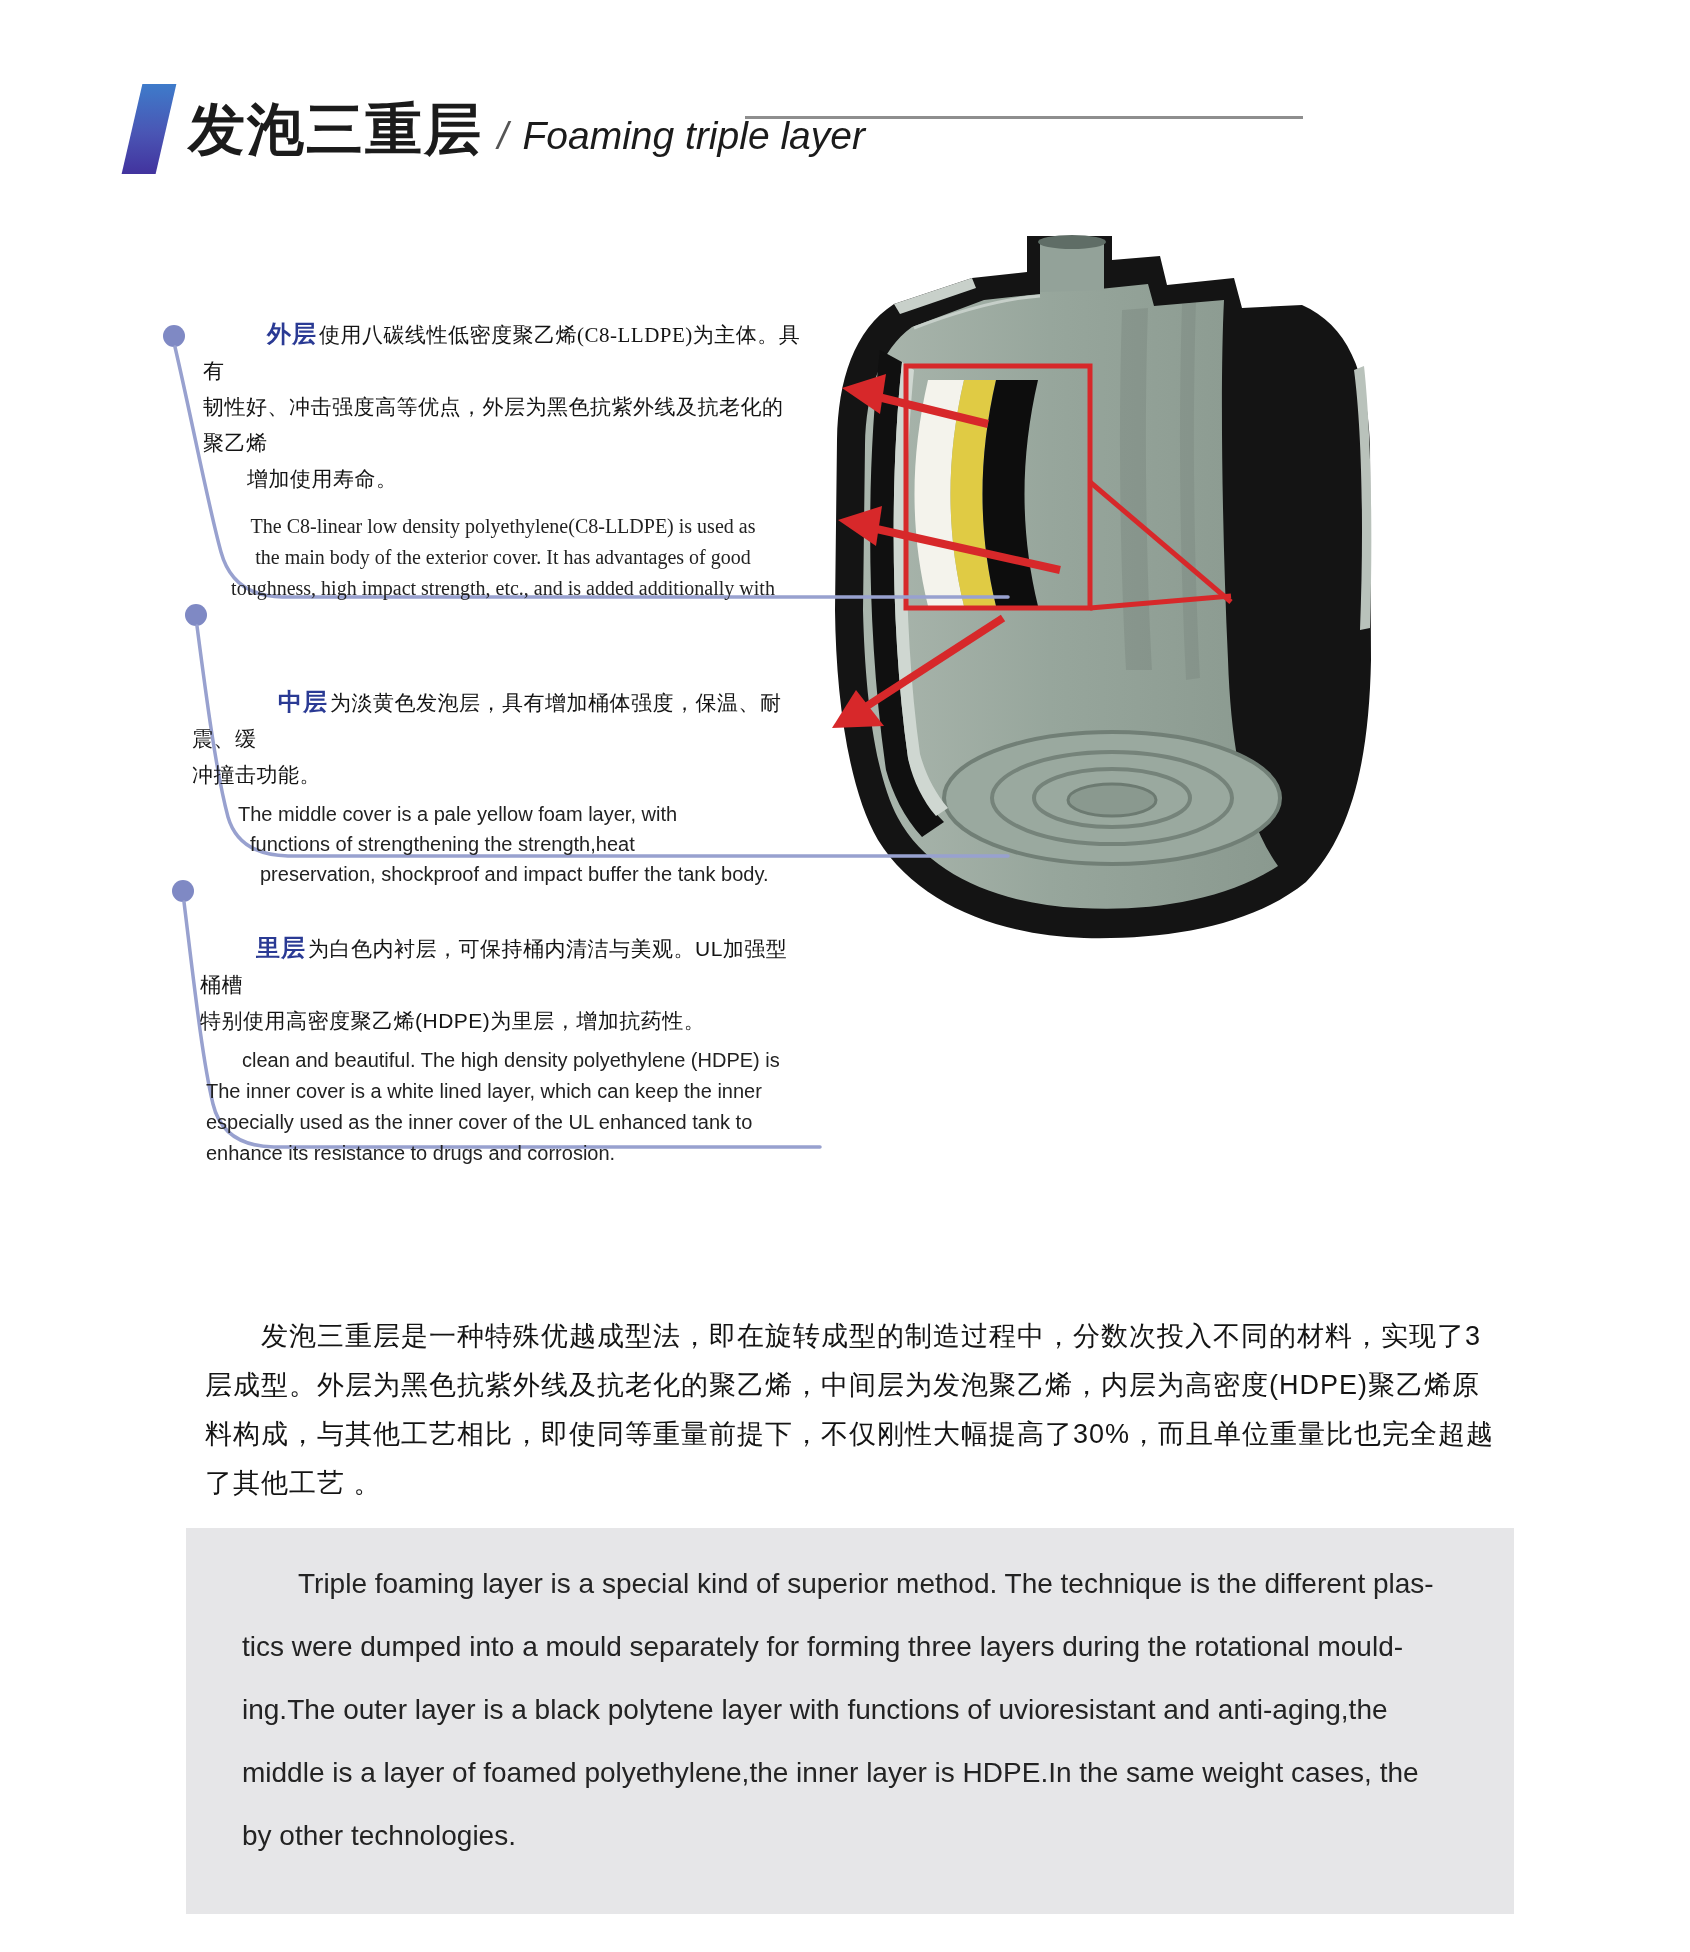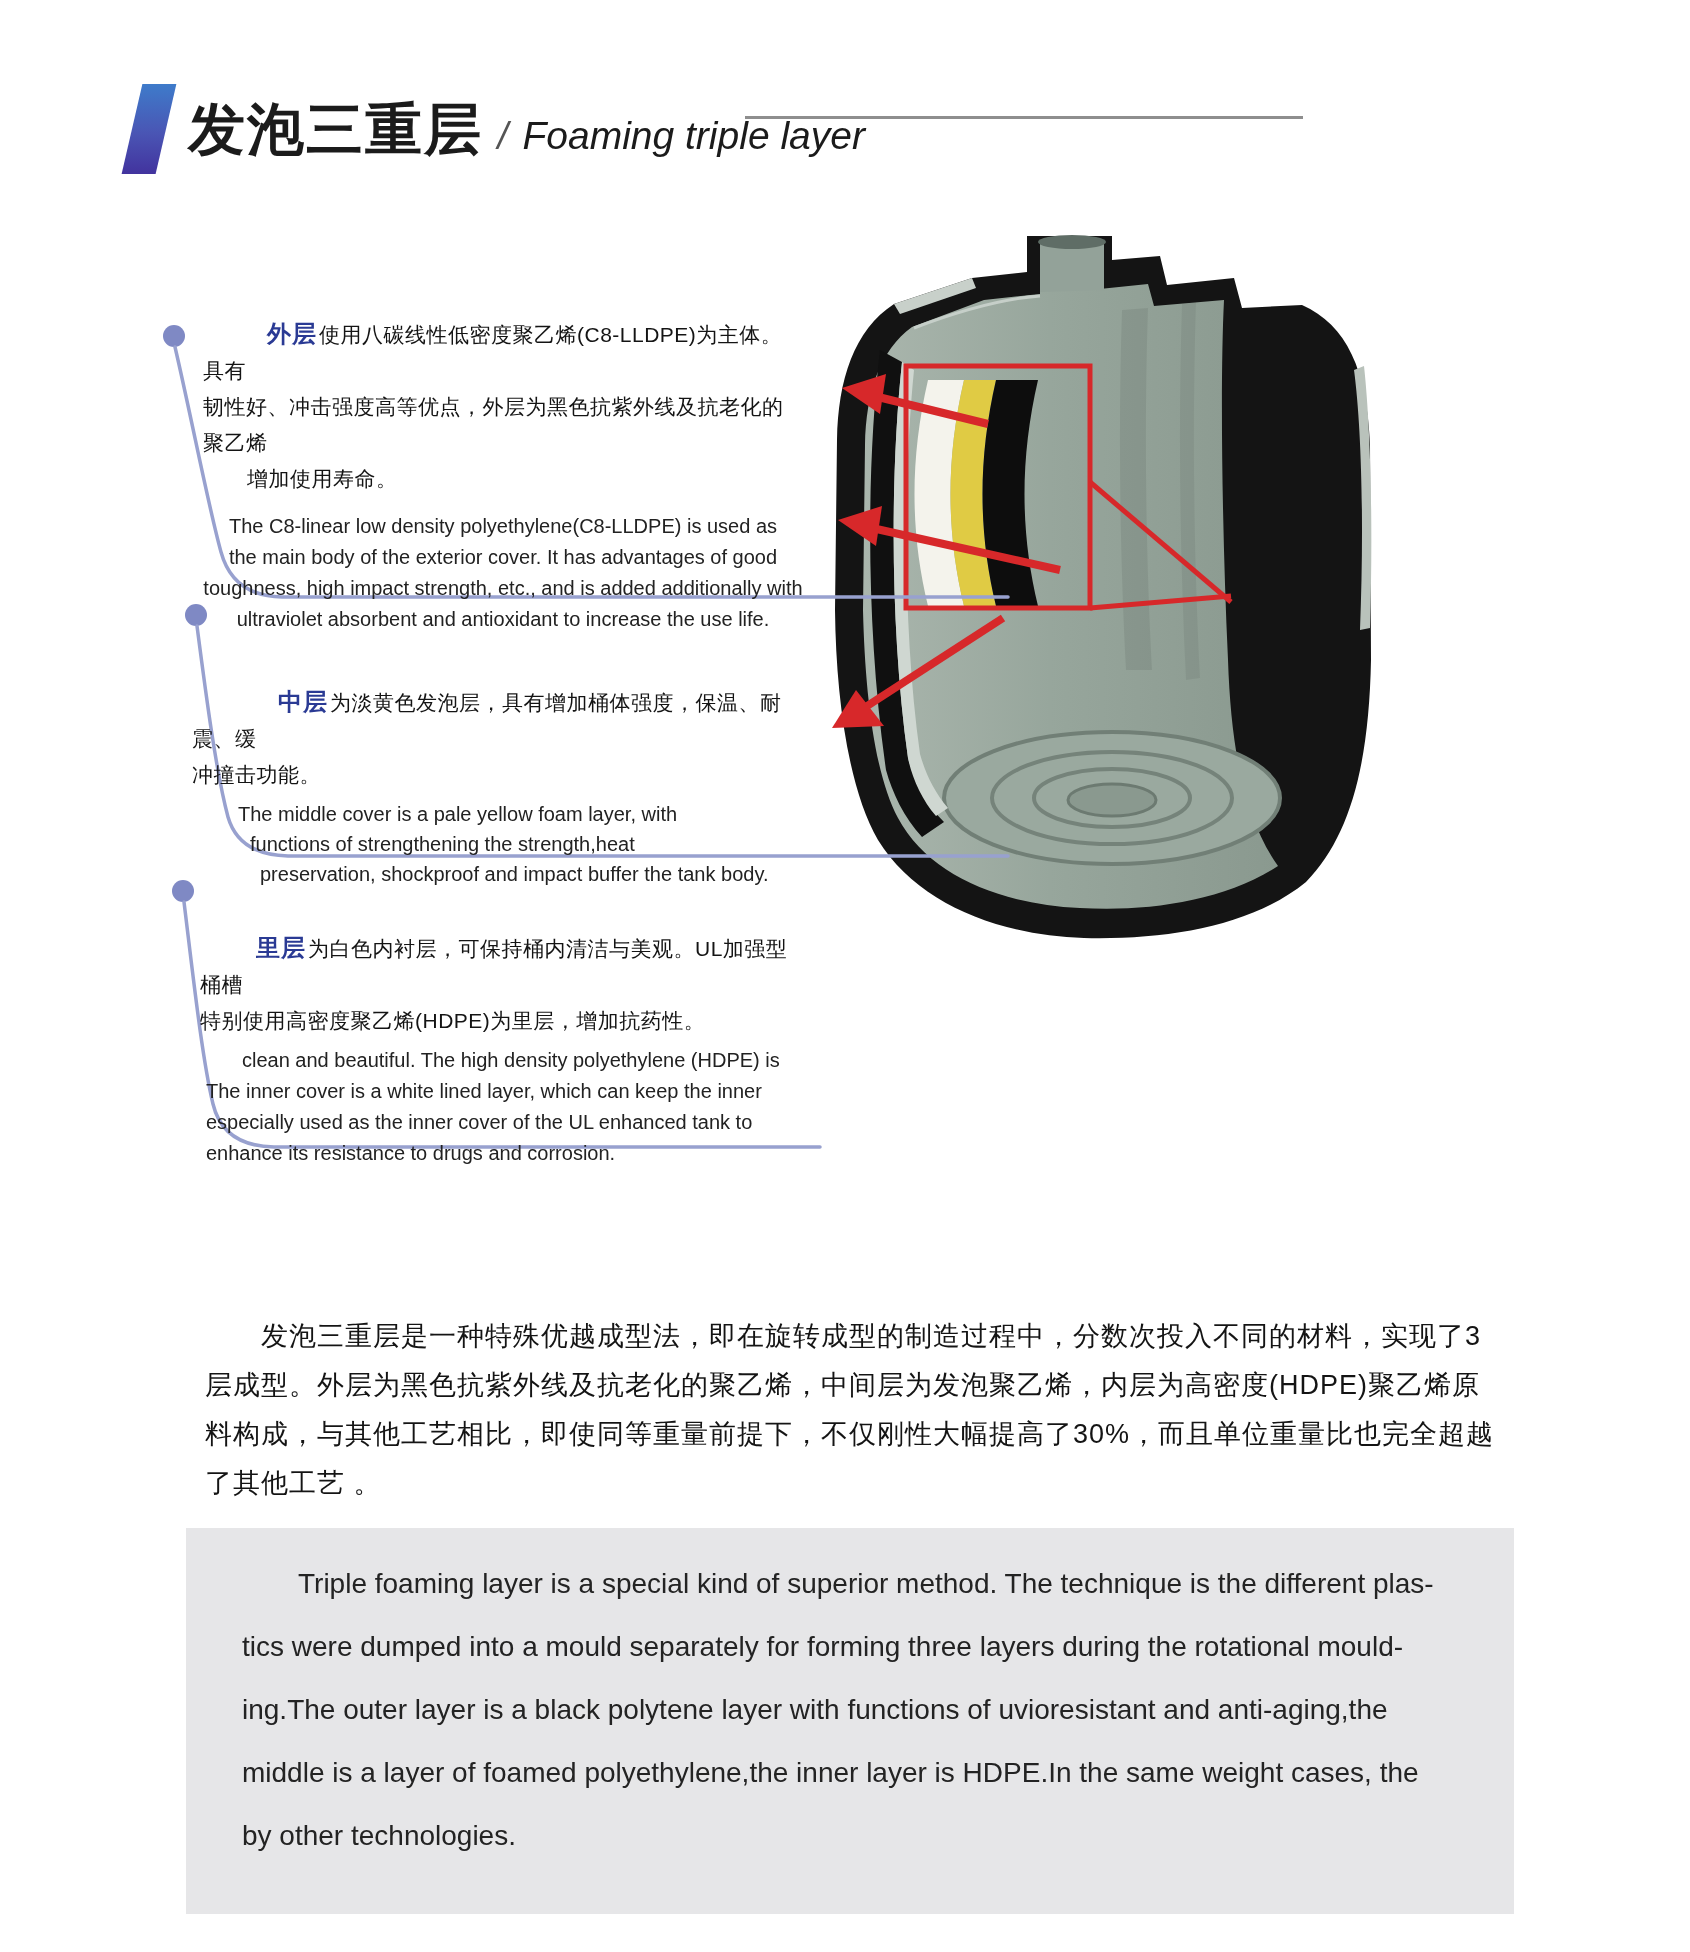--- a/index.html
+++ b/index.html
@@ -25,21 +25,21 @@
   #page-title .en{font-size:39px;font-style:italic;color:#1b1b1b;}
   #header-rule{left:745px;top:116px;width:558px;height:3px;background:#8e8e8e;}
 
   
   .layer-block{width:600px;}
   .zh-line{font-size:21px;line-height:36px;color:#141414;letter-spacing:0.5px;}
   .layer-label{font-size:24px;font-weight:bold;color:#2a3a94;letter-spacing:1px;padding-right:2px;}
   .en-lines{margin-top:12px;}
   .en-lines div{font-size:20px;line-height:31px;color:#222;}
 
-  #block-outer{left:203px;top:316px;width:600px;}
+  #block-outer{left:203px;top:316px;width:600px;font-family:Liberation Serif, serif;}
   #block-outer .zh-line:nth-child(1){text-indent:64px;}
   #block-outer .zh-line:nth-child(3){text-indent:44px;}
   #block-outer .en-lines{margin-top:14px;}
   #block-outer .en-lines div{text-align:center;}
 
   #block-middle{left:192px;top:684px;width:610px;}
   #block-middle .zh-line:nth-child(1){text-indent:86px;}
   #block-middle .en-lines{margin-top:6px;}
   #block-middle .en-lines div{line-height:30px;}
   #block-middle .en-lines div:nth-child(1){padding-left:46px;}
@@ -156,21 +156,20 @@
 </svg>
 
 <div class="abs layer-block" id="block-outer">
   <div class="zh-line"><span class="layer-label">外层</span><span>使用八碳线性低密度聚乙烯(C8-LLDPE)为主体。具有</span></div>
   <div class="zh-line">韧性好、冲击强度高等优点，外层为黑色抗紫外线及抗老化的聚乙烯</div>
   <div class="zh-line">增加使用寿命。</div>
   <div class="en-lines">
       <div>The C8-linear low density polyethylene(C8-LLDPE) is used as</div>
       <div>the main body of the exterior cover. It has advantages of good</div>
       <div>toughness, high impact strength, etc., and is added additionally with</div>
-      <div>ultraviolet absorbent and antioxidant to increase the use life.</div>
     </div>
 </div>
 
 <div class="abs layer-block" id="block-middle">
   <div class="zh-line"><span class="layer-label">中层</span><span>为淡黄色发泡层，具有增加桶体强度，保温、耐震、缓</span></div>
   <div class="zh-line">冲撞击功能。</div>
   <div class="en-lines">
       <div>The middle cover is a pale yellow foam layer, with</div>
       <div>functions of strengthening the strength,heat</div>
       <div>preservation, shockproof and impact buffer the tank body.</div>

